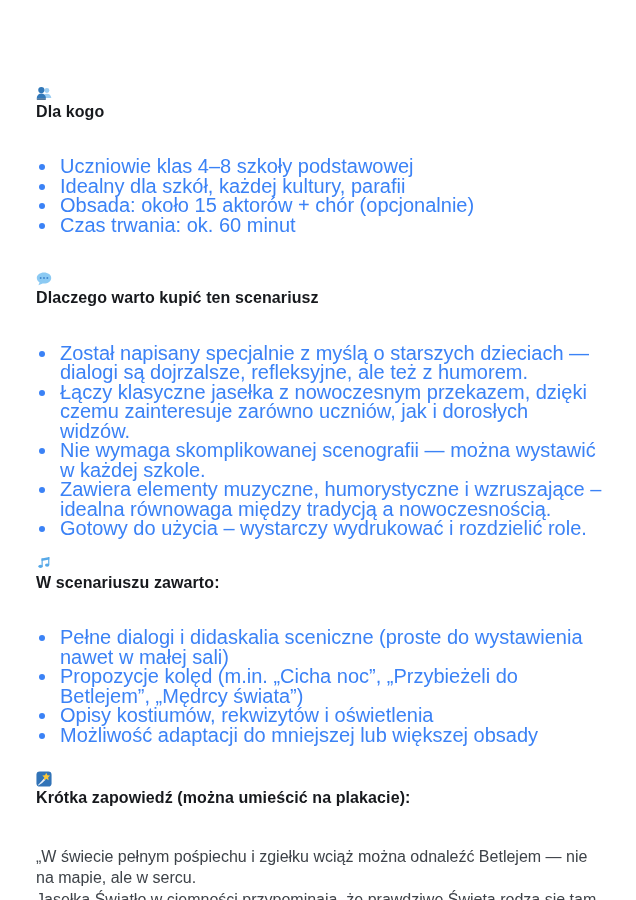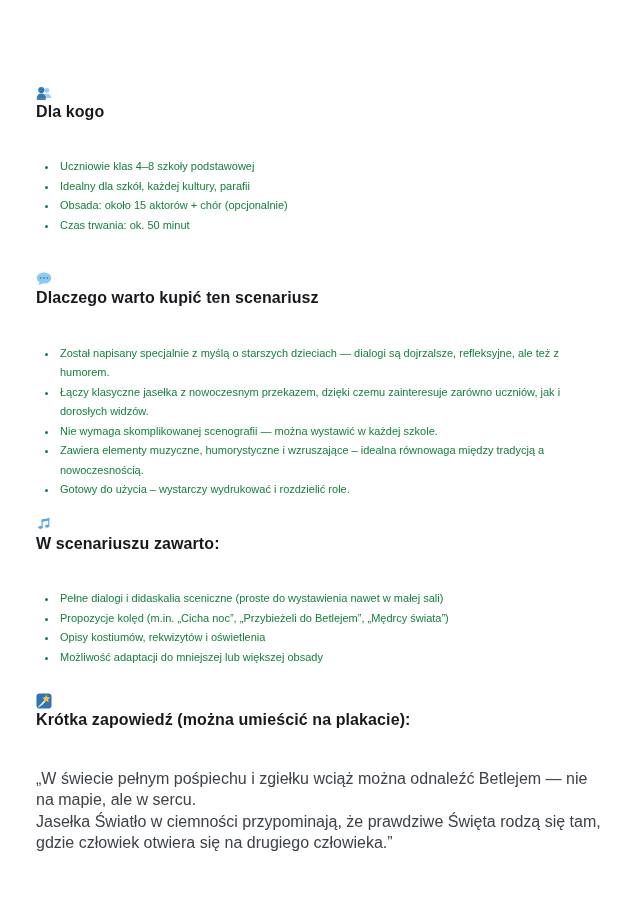--- a/index.html
+++ b/index.html
@@ -30,23 +30,23 @@
     margin: 2px 0 0 0;
     font-size: 16px;
     font-weight: 700;
     line-height: 1.15;
     color: #17191d;
     letter-spacing: 0.1px;
   }
   .section ul {
     margin: 36px 0 0 0;
     padding: 0 0 0 22px;
-    font-size: 11px;
+    font-size: 20px;
     line-height: 19.5px;
-    color: #15803d;
+    color: #3b82f6;
   }
   .section li {
     margin: 0;
     padding-left: 2px;
   }
   .s2 { margin-top: 17px; }
   .s3 { margin-top: 36px; }
   .s4 { margin-top: 26px; }
   .quote {
     margin: 38px 0 0 0;
@@ -69,21 +69,21 @@
         <circle cx="12" cy="11.5" r="7" fill="#3178b9"></circle>
         <path d="M1.5 30.5C2 22.5 6.5 19 12 19s10 3.5 10.5 11.5z" fill="#3178b9"></path>
         <rect x="1.5" y="30.2" width="21" height="3" rx="1.5" fill="#1d4e7e"></rect>
       </svg>
     </div>
     <h3>Dla kogo</h3>
     <ul>
       <li>Uczniowie klas 4–8 szkoły podstawowej</li>
       <li>Idealny dla szkół, każdej kultury, parafii</li>
       <li>Obsada: około 15 aktorów + chór (opcjonalnie)</li>
-      <li>Czas trwania: ok. 50 minut</li>
+      <li>Czas trwania: ok. 60 minut</li>
     </ul>
   </section>
 
   <section class="section s3">
     <div class="icon-row">
       <svg viewBox="0 0 36 36" aria-hidden="true">
         <path fill="#8ccaf3" d="M18 3.5C9 3.5 1.8 9 1.8 15.8c0 4 2.4 7.5 6.2 9.8L5.5 32l9.5-3.8c1 .1 2 .2 3 .2 9 0 16.2-5.4 16.2-12.6S27 3.5 18 3.5z"></path>
         <circle cx="10.5" cy="15.8" r="2.2" fill="#4187cf"></circle>
         <circle cx="18" cy="15.8" r="2.2" fill="#4187cf"></circle>
         <circle cx="25.5" cy="15.8" r="2.2" fill="#4187cf"></circle>

